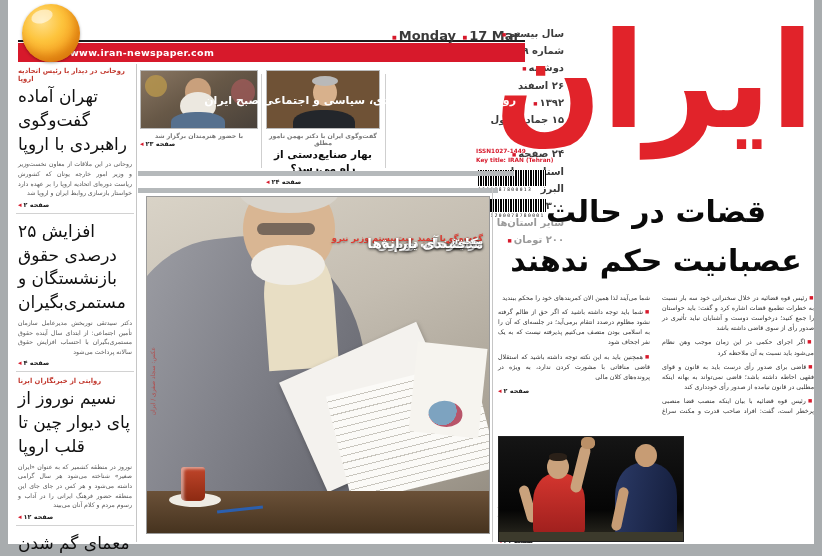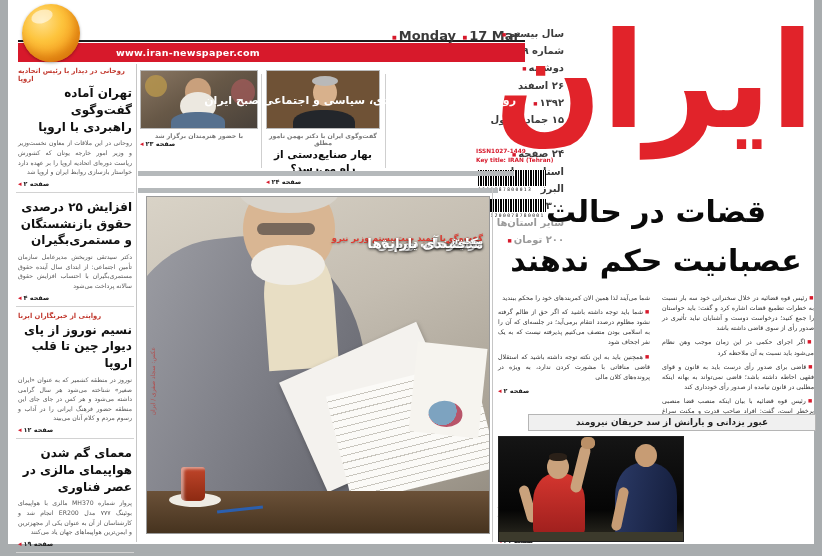--- a/index.html
+++ b/index.html
@@ -12,21 +12,21 @@
   .abs{position:absolute;}
 
   
   .sun{left:14px;top:4px;width:58px;height:58px;border-radius:50%;z-index:5;
        background:radial-gradient(circle at 35% 30%,#ffe08a 0%,#fdc43d 35%,#f59d1d 70%,#e87c06 100%);
        box-shadow:inset -4px -7px 9px rgba(190,90,0,.45),0 1px 3px rgba(0,0,0,.35);}
   .sun:after{content:"";position:absolute;left:9px;top:6px;width:22px;height:13px;border-radius:50%;
        background:rgba(255,255,255,.55);transform:rotate(-18deg);}
   .rule-top{left:10px;top:40px;width:507px;height:2px;background:#1c1c1c;}
   .redbar{left:10px;top:43px;width:507px;height:19px;background:#d7192b;z-index:3;}
-  .redbar .url{position:absolute;left:52px;top:4px;width:190px;text-align:right;color:#fff;
+  .redbar .url{position:absolute;left:52px;top:4px;width:190px;text-align:left;color:#fff;
        font-weight:bold;font-size:9.5px;letter-spacing:.3px;}
   .redbar .tagline{position:absolute;right:9px;top:3px;color:#fff;font-weight:bold;font-size:11px;direction:rtl;margin-top:48px;}
   .dateline{left:350px;top:28px;width:162px;text-align:right;font-size:13px;font-weight:bold;color:#3a3a3a;}
   .dateline span:before{content:"■";color:#d7192b;font-size:5px;vertical-align:1px;margin:0 2px;}
 
   
   .mast{left:476px;top:25px;width:80px;direction:rtl;text-align:right;font-size:10px;
         font-weight:bold;color:#3c3c3c;line-height:1.72;}
   .mast .bullet:after{content:"■";color:#d7192b;font-size:4.5px;vertical-align:1px;margin-right:2px;}
   .mast .muted{color:#9a9a9a;}
@@ -46,21 +46,21 @@
         transform:scaleY(1.06);}
 
   
   .sidebar{left:8px;top:62px;width:118px;direction:rtl;}
   .vr{background:#c6c6c6;width:1px;}
   .vr1{left:128px;top:64px;height:478px;}
   .vr2{left:484px;top:188px;height:354px;}
   .story{padding:5px 2px 4px 2px;border-top:1px solid #d2d2d2;}
   .story:first-child{border-top:none;}
   .skicker{color:#c2392f;font-size:6.8px;font-weight:bold;text-align:left;margin-bottom:2px;}
-  .stitle{color:#101010;font-size:12px;font-weight:bold;text-align:right;line-height:1.4;margin:1px 0 3px;}
+  .stitle{color:#101010;font-size:17px;font-weight:normal;text-align:left;line-height:1.4;margin:1px 0 3px;}
   .sbody{color:#555;font-size:6.2px;line-height:1.55;text-align:justify;margin-bottom:3px;}
   .plink{font-size:6.5px;font-weight:bold;color:#222;text-align:left;direction:rtl;}
   .plink:after{content:"◂";color:#d7192b;margin-right:2px;font-size:7px;}
 
   
   .nbox{top:70px;width:118px;direction:rtl;}
   .nboxC{left:132px;}
   .nboxB{left:258px;width:114px;}
   .nboxA{left:380px;width:124px;}
   .bvr{background:#cfcfcf;width:1px;top:74px;height:94px;}
@@ -284,21 +284,20 @@
       <p>رئیس قوه قضائیه در خلال سخنرانی خود سه بار نسبت به خطرات تطمیع قضات اشاره کرد و گفت: باید حواستان را جمع کنید؛ درخواست دوست و آشنایان نباید تأثیری در صدور رأی از سوی قاضی داشته باشد</p>
       <p>اگر اجرای حکمی در این زمان موجب وهن نظام می‌شود باید نسبت به آن ملاحظه کرد</p>
       <p>قاضی برای صدور رأی درست باید به قانون و قوای فقهی احاطه داشته باشد؛ قاضی نمی‌تواند به بهانه اینکه مطلبی در قانون نیامده از صدور رأی خودداری کند</p>
       <p>رئیس قوه قضائیه با بیان اینکه منصب قضا منصبی پرخطر است، گفت: افراد صاحب قدرت و مکنت سراغ شما می‌آیند لذا همین الان کمربندهای خود را محکم ببندید</p>
       <p>شما باید توجه داشته باشید که اگر حق از ظالم گرفته نشود مظلوم درصدد انتقام برمی‌آید؛ در جلسه‌ای که آن را به اسلامی بودن متصف می‌کنیم پذیرفته نیست که به یک نفر اجحاف شود</p>
       <p>همچنین باید به این نکته توجه داشته باشید که استقلال قاضی منافاتی با مشورت کردن ندارد، به ویژه در پرونده‌های کلان مالی</p>
       <div class="plink lead-plink">صفحه ۲</div>
     </div>
   </div>
 
-  <div class="abs spk">عبور یزدانی و یارانش از سد حریفان نیرومند</div>
   <div class="abs sports">
     <div class="sp-text">
       <div class="sp-title">درخشش کشتی</div>
       <div class="sp-title">ایران در امریکا</div>
       <div class="sp-body">تیم ب ایران که برابر ارمنستان و ترکیه بود با نتایج عالی به برتری رسید؛ ایران ارمنستان را ۸-۰ و ترکیه را ۱۲-۷ از پای درآورد و در مسابقه سوم نیز برد ۵-۳ مقابل امریکا به دست آمد و مقابل رقیبی مجهز و بسیار محبوب پیروزی حاصل شد</div>
       <div class="plink">صفحه ۲۱</div>
     </div>
     <div class="sp-photo">
       <div class="w1-arm2"></div>
       <div class="w1-torso"></div>

